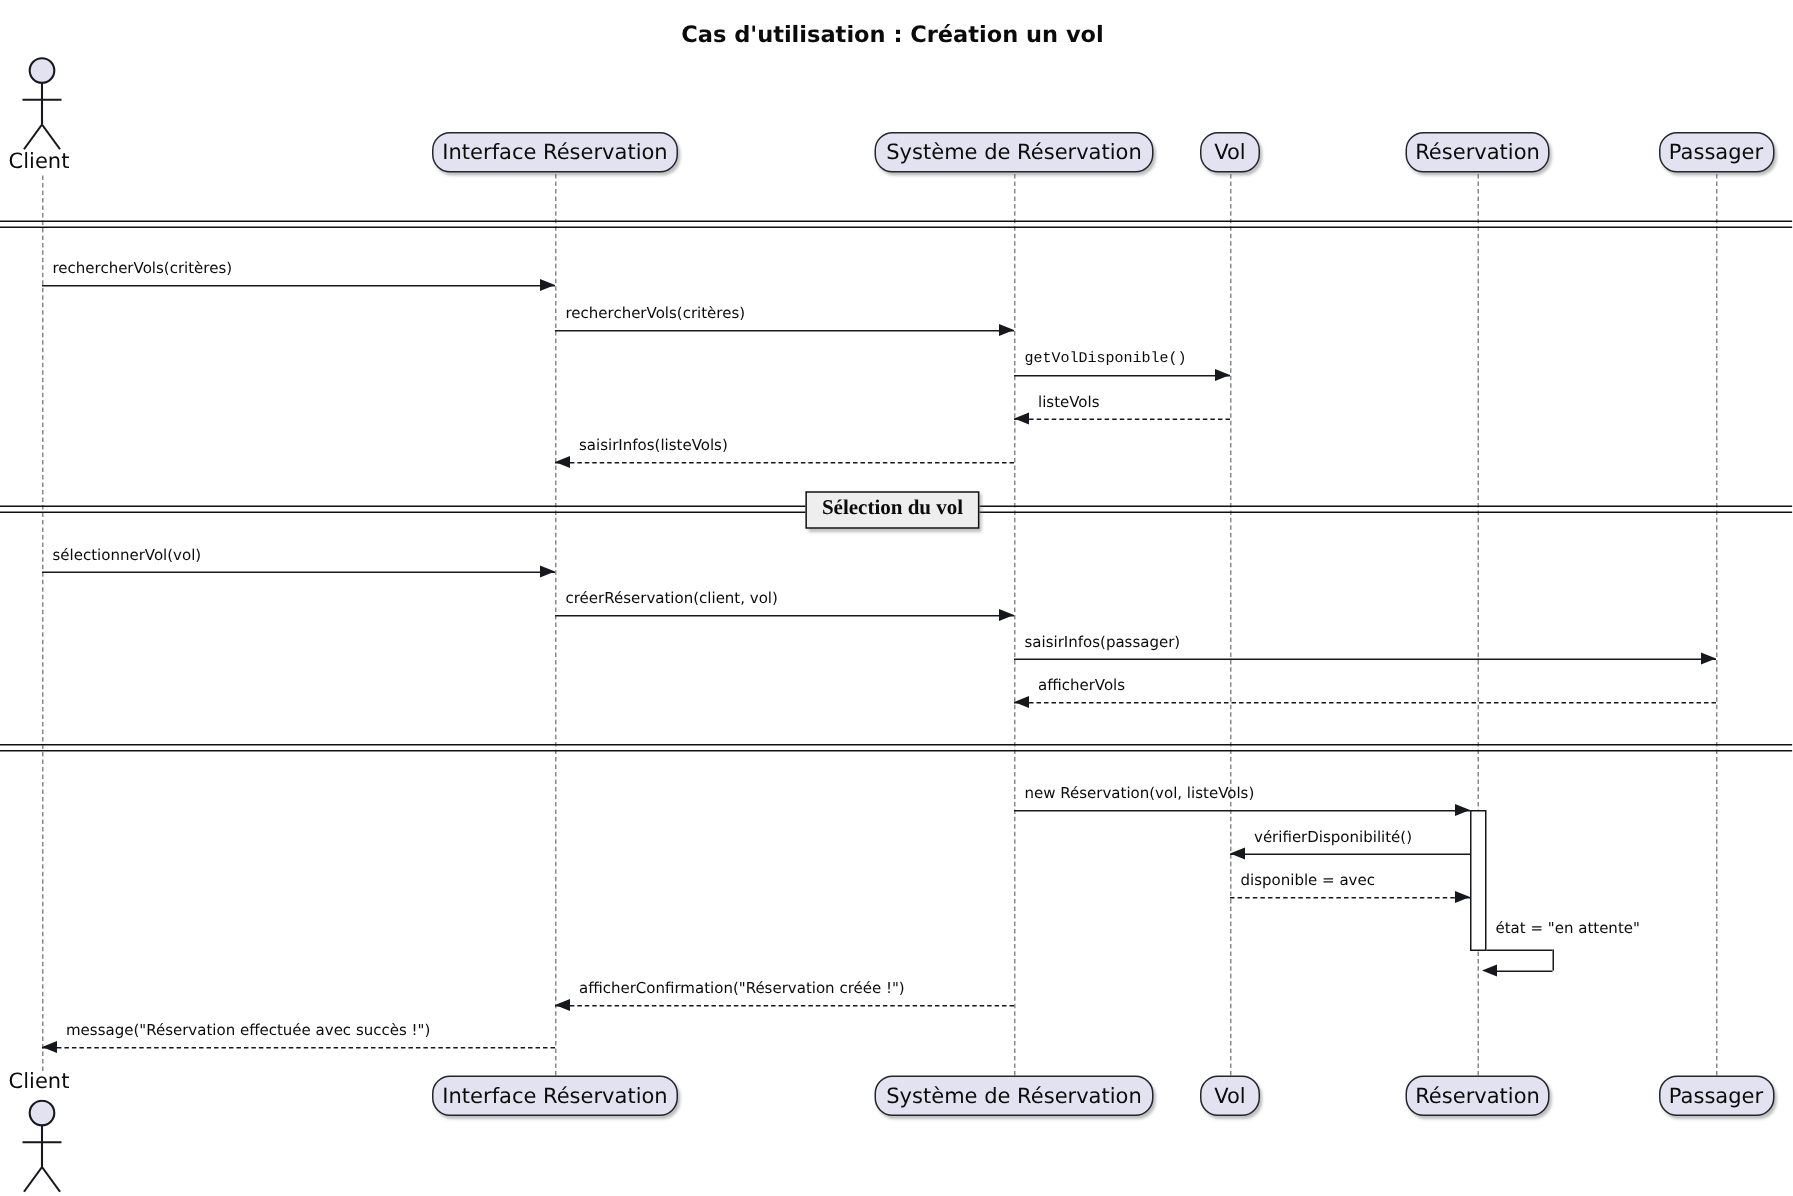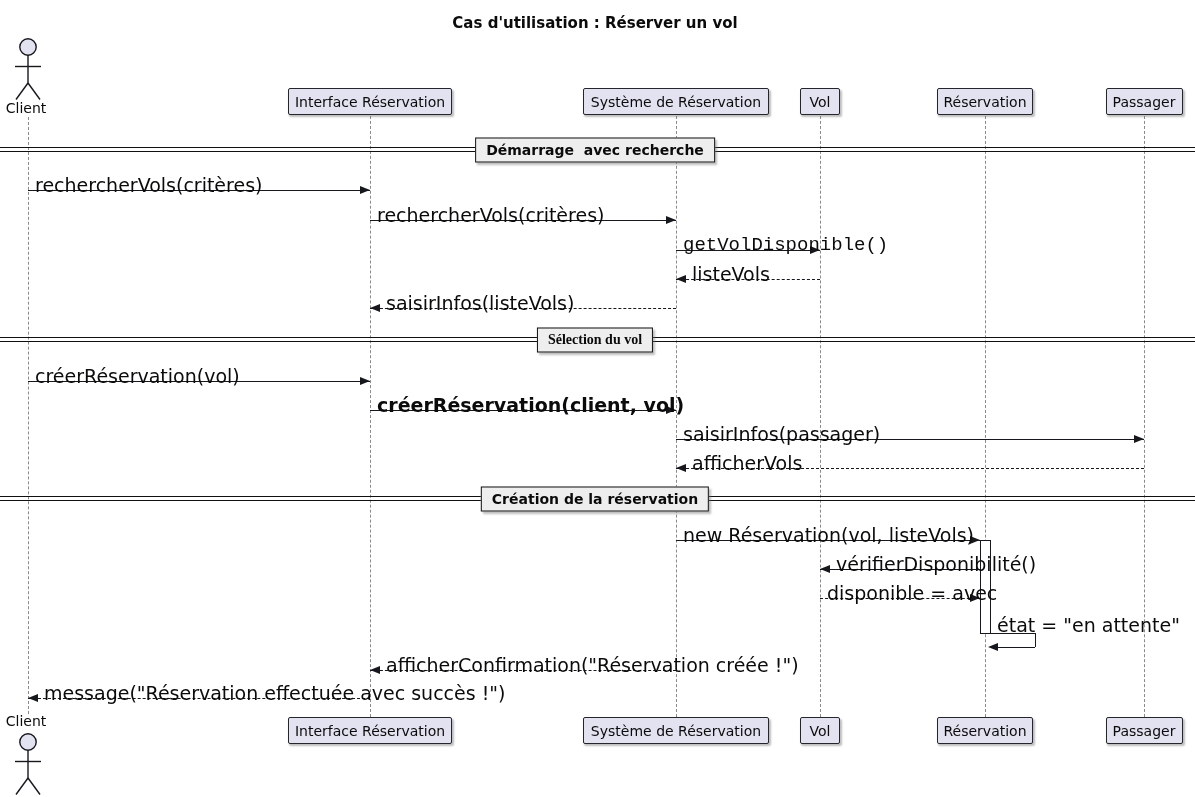--- a/index.html
+++ b/index.html
@@ -1,81 +1,79 @@
 <!DOCTYPE html>
 <html><head>
 <meta charset="utf-8">
 <style>
   html,body{margin:0;padding:0;background:#ffffff;}
   #stage{position:relative;width:1195px;height:797px;background:#ffffff;
          font-family:"DejaVu Sans",sans-serif;color:#0b0b0b;overflow:hidden;}
   .title{position:absolute;left:595px;top:14px;transform:translateX(-50%);
          font-size:15px;font-weight:bold;white-space:nowrap;}
   .pbox{position:absolute;box-sizing:border-box;background:#E2E2F0;border:1.4px solid #24262C;
-        border-radius:2px;display:flex;align-items:center;justify-content:center;
+        border-radius:12px;display:flex;align-items:center;justify-content:center;
         font-size:14px;white-space:nowrap;box-shadow:1.5px 2px 2px rgba(110,110,110,.45);}
   .lifeline{position:absolute;width:0;border-left:1px dashed #8A8A8A;}
   .divlines{position:absolute;left:0;width:1195px;height:5px;box-sizing:border-box;
             border-top:1.6px solid #101010;border-bottom:1.6px solid #101010;}
   .divbox{position:absolute;transform:translate(-50%,-50%);background:#EEEEEE;
           border:1.8px solid #101010;padding:3px 10px 4px;font-size:14px;font-weight:bold;
           white-space:pre;box-shadow:2px 2px 2px rgba(110,110,110,.45);}
   .mline{position:absolute;height:0;}
   .mline.solid{border-top:1.3px solid #16181D;}
   .mline.dashed{border-top:1.3px dashed #16181D;}
   .ahead{position:absolute;width:0;height:0;border-top:4.5px solid transparent;
          border-bottom:4.5px solid transparent;}
   .ahead.r{border-left:10px solid #16181D;}
   .ahead.l{border-right:10px solid #16181D;}
-  .mlabel{position:absolute;font-size:19px;white-space:nowrap;}
+  .mlabel{position:absolute;font-size:10px;white-space:nowrap;}
   .actlabel{position:absolute;transform:translateX(-50%);font-size:14px;white-space:nowrap;}
   .activation{position:absolute;box-sizing:border-box;background:#ffffff;border:1.3px solid #16181D;}
   .hline{position:absolute;height:0;border-top:1.3px solid #16181D;}
   .vline{position:absolute;width:0;border-left:1.3px solid #16181D;}
   .actor{position:absolute;}
 </style>
 </head>
 <body>
 
 <div id="stage">
-  <div class="title">Cas d'utilisation : Réserver un vol</div>
+  <div class="title">Cas d'utilisation : Création un vol</div>
 <div class="lifeline" style="left: 28px; top: 117px; height: 597px;"></div>
     <div class="lifeline" style="left: 370px; top: 116px; height: 601px;"></div>
     <div class="lifeline" style="left: 676px; top: 116px; height: 601px;"></div>
     <div class="lifeline" style="left: 820px; top: 116px; height: 601px;"></div>
     <div class="lifeline" style="left: 985px; top: 116px; height: 601px;"></div>
     <div class="lifeline" style="left: 1144px; top: 116px; height: 601px;"></div>
     <div class="divlines" style="top: 146.5px;"></div>
-    <div class="divbox" style="left: 595px; top: 150px;">Démarrage  avec recherche</div>
     <div class="divlines" style="top: 336.5px;"></div>
     <div class="divbox" style="left: 595px; top: 340px; font-family: Liberation Serif, serif;">Sélection du vol</div>
     <div class="divlines" style="top: 495.5px;"></div>
-    <div class="divbox" style="left: 595px; top: 499px;">Création de la réservation</div>
     <div class="activation" style="left: 980px; top: 540px; width: 11px; height: 94px;"></div>
     <div class="mline solid" style="left: 28px; top: 190px; width: 342px;"></div>
     <div class="ahead r" style="left: 360px; top: 186px;"></div>
     <div class="mlabel" style="left: 35px; top: 174px;">rechercherVols(critères)</div>
     <div class="mline solid" style="left: 370px; top: 220px; width: 306px;"></div>
     <div class="ahead r" style="left: 666px; top: 216px;"></div>
     <div class="mlabel" style="left: 377px; top: 204px;">rechercherVols(critères)</div>
     <div class="mline solid" style="left: 676px; top: 250px; width: 144px;"></div>
     <div class="ahead r" style="left: 810px; top: 246px;"></div>
     <div class="mlabel" style="left: 683px; top: 234px; font-family: Liberation Mono, monospace;">getVolDisponible()</div>
     <div class="mline dashed" style="left: 676px; top: 279px; width: 144px;"></div>
     <div class="ahead l" style="left: 676px; top: 275px;"></div>
     <div class="mlabel" style="left: 692px; top: 263px;">listeVols</div>
     <div class="mline dashed" style="left: 370px; top: 308px; width: 306px;"></div>
     <div class="ahead l" style="left: 370px; top: 304px;"></div>
     <div class="mlabel" style="left: 386px; top: 292px;">saisirInfos(listeVols)</div>
     <div class="mline solid" style="left: 28px; top: 381px; width: 342px;"></div>
     <div class="ahead r" style="left: 360px; top: 377px;"></div>
-    <div class="mlabel" style="left: 35px; top: 365px;">créerRéservation(vol)</div>
+    <div class="mlabel" style="left: 35px; top: 365px;">sélectionnerVol(vol)</div>
     <div class="mline solid" style="left: 370px; top: 410px; width: 306px;"></div>
     <div class="ahead r" style="left: 666px; top: 406px;"></div>
-    <div class="mlabel" style="left: 377px; top: 394px; font-weight: bold;">créerRéservation(client, vol)</div>
+    <div class="mlabel" style="left: 377px; top: 394px;">créerRéservation(client, vol)</div>
     <div class="mline solid" style="left: 676px; top: 439px; width: 468px;"></div>
     <div class="ahead r" style="left: 1134px; top: 435px;"></div>
     <div class="mlabel" style="left: 683px; top: 423px;">saisirInfos(passager)</div>
     <div class="mline dashed" style="left: 676px; top: 468px; width: 468px;"></div>
     <div class="ahead l" style="left: 676px; top: 464px;"></div>
     <div class="mlabel" style="left: 692px; top: 452px;">afficherVols</div>
     <div class="mline solid" style="left: 676px; top: 540px; width: 304px;"></div>
     <div class="ahead r" style="left: 970px; top: 536px;"></div>
     <div class="mlabel" style="left: 683px; top: 524px;">new Réservation(vol, listeVols)</div>
     <div class="mline solid" style="left: 820px; top: 569px; width: 160px;"></div>

